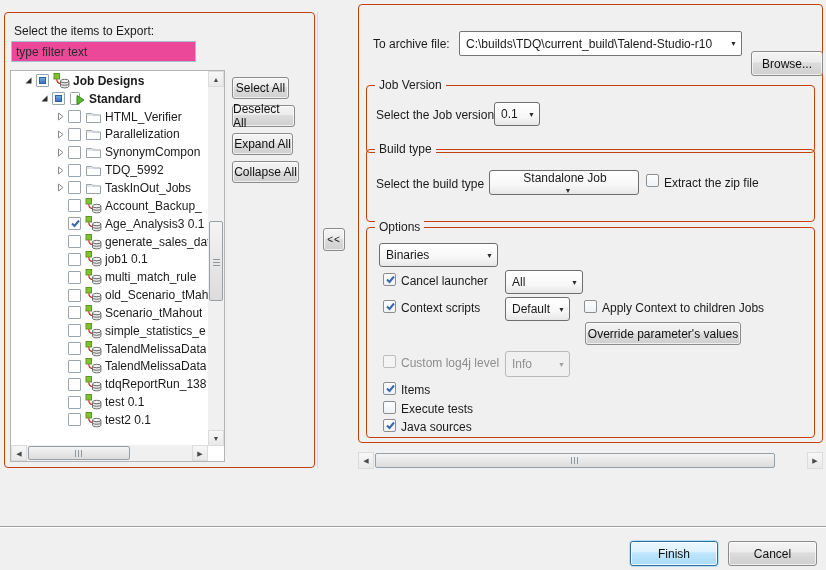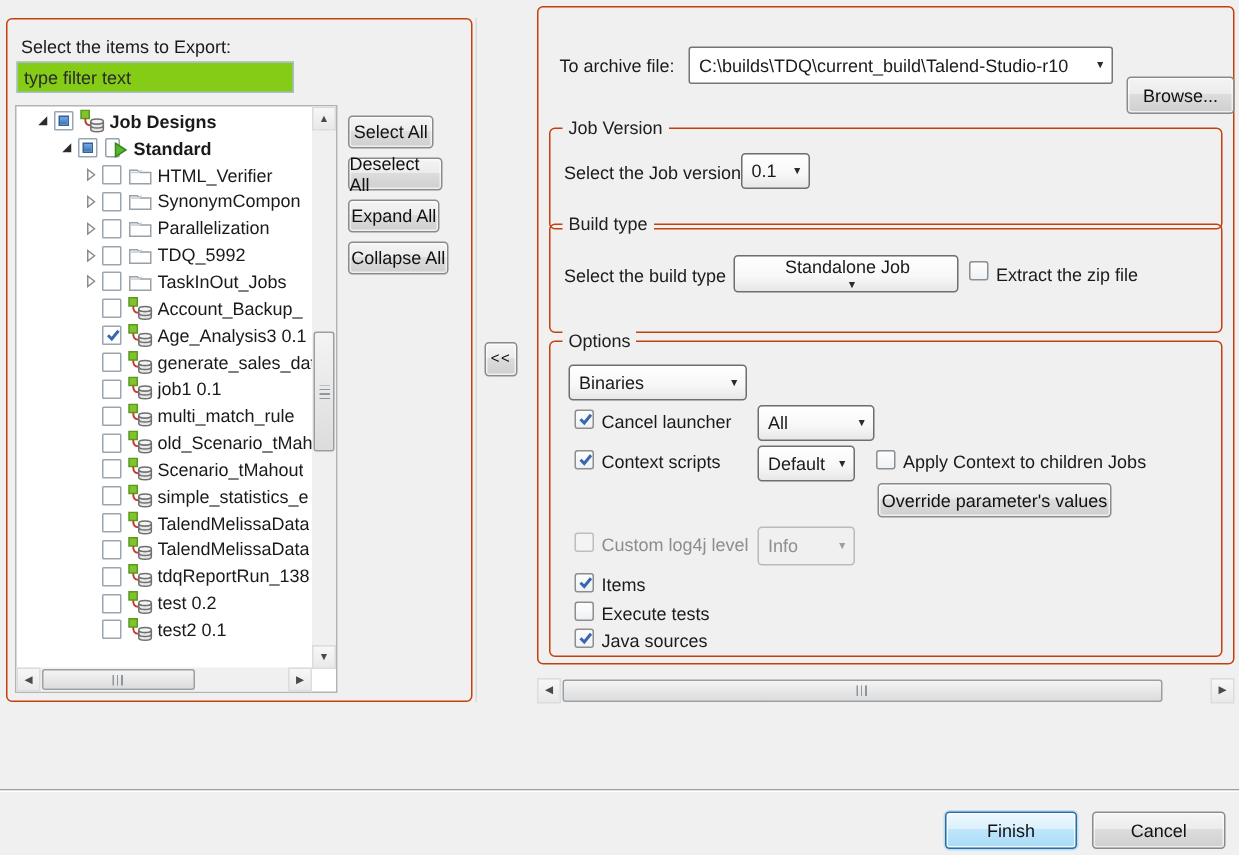--- a/index.html
+++ b/index.html
@@ -46,21 +46,21 @@
     background:linear-gradient(#fdfdfd,#eef2f5);
   }
   .chk svg { position:absolute; left:0; top:-1px; display:none; }
   .chk.on svg { display:block; }
   .chk.disabled { border-color:#bdbdbd; background:#f4f4f4; }
   .lbl { position:absolute; white-space:nowrap; }
   .lbl.dis { color:#8d8d8d; }
 
   
   .tinput {
-    position:absolute; background:#84cc16; border:1px solid #a8bdd0;
+    position:absolute; background:#ec4899; border:1px solid #a8bdd0;
     display:flex; align-items:center; padding-left:4px; color:#2a2a2a;
   }
 
   
   .tree-wrap { position:absolute; left:10px; top:70px; width:215px; height:392px;
                border:1px solid #b4b4b4; background:#fff; }
   .tree-content { position:absolute; left:0; top:0; width:197px; height:375px; overflow:hidden; padding-top:1px;}
   .trow { height:17.85px; display:flex; align-items:center; white-space:nowrap; overflow:hidden; }
   .trow .sp { flex:0 0 auto; }
   .tw { display:inline-flex; width:10px; height:10px; margin-right:3px; flex:0 0 auto; align-items:center; justify-content:center;}
@@ -151,35 +151,35 @@
         <span class="tw">
           <svg width="9" height="9" viewBox="0 0 9 9">
             <path d="M2.5 1 L7 4.5 L2.5 8 Z" fill="#fff" stroke="#8c8c8c"></path>
           </svg>
         </span>
         <span class="tcb"></span>
         <span class="ticon"><svg width="17" height="16" viewBox="0 0 17 16">
             <path d="M1.5 4.5 v9 h14 v-7.5 h-7 l-2 -1.5 h-5 z" fill="#fff" stroke="#98a0a8"></path>
             <path d="M1.5 6 h6 l2 -1.5" fill="none" stroke="#c8cdd2"></path>
           </svg></span>
-        <span class="tlabel">SynonymCompon</span>
+        <span class="tlabel">Parallelization</span>
       </div>
       <div class="trow">
         <span class="sp" style="width: 44px;"></span>
         <span class="tw">
           <svg width="9" height="9" viewBox="0 0 9 9">
             <path d="M2.5 1 L7 4.5 L2.5 8 Z" fill="#fff" stroke="#8c8c8c"></path>
           </svg>
         </span>
         <span class="tcb"></span>
         <span class="ticon"><svg width="17" height="16" viewBox="0 0 17 16">
             <path d="M1.5 4.5 v9 h14 v-7.5 h-7 l-2 -1.5 h-5 z" fill="#fff" stroke="#98a0a8"></path>
             <path d="M1.5 6 h6 l2 -1.5" fill="none" stroke="#c8cdd2"></path>
           </svg></span>
-        <span class="tlabel">Parallelization</span>
+        <span class="tlabel">SynonymCompon</span>
       </div>
       <div class="trow">
         <span class="sp" style="width: 44px;"></span>
         <span class="tw">
           <svg width="9" height="9" viewBox="0 0 9 9">
             <path d="M2.5 1 L7 4.5 L2.5 8 Z" fill="#fff" stroke="#8c8c8c"></path>
           </svg>
         </span>
         <span class="tcb"></span>
         <span class="ticon"><svg width="17" height="16" viewBox="0 0 17 16">
@@ -353,21 +353,21 @@
         <span class="sp" style="width: 44px;"></span>
         <span class="tw"></span>
         <span class="tcb"></span>
         <span class="ticon"><svg width="17" height="16" viewBox="0 0 17 16">
             <rect x="1" y="0.5" width="5.5" height="5.5" fill="#82c22e" stroke="#5a9a1f"></rect>
             <path d="M3.8 6.2 C3.8 9.2 4.6 10.2 7.5 10.6" stroke="#c23b2e" stroke-width="1.3" fill="none"></path>
             <path d="M7.5 8 v5.2 a4.2 1.7 0 0 0 8.4 0 V8" fill="#e8e8e8" stroke="#707070"></path>
             <path d="M7.5 10.6 a4.2 1.7 0 0 0 8.4 0 M7.5 8 a4.2 1.7 0 0 0 8.4 0" fill="none" stroke="#707070"></path>
             <ellipse cx="11.7" cy="8" rx="4.2" ry="1.7" fill="#f4f4f4" stroke="#707070"></ellipse>
           </svg></span>
-        <span class="tlabel">test 0.2</span>
+        <span class="tlabel">test 0.1</span>
       </div>
       <div class="trow">
         <span class="sp" style="width: 44px;"></span>
         <span class="tw"></span>
         <span class="tcb"></span>
         <span class="ticon"><svg width="17" height="16" viewBox="0 0 17 16">
             <rect x="1" y="0.5" width="5.5" height="5.5" fill="#82c22e" stroke="#5a9a1f"></rect>
             <path d="M3.8 6.2 C3.8 9.2 4.6 10.2 7.5 10.6" stroke="#c23b2e" stroke-width="1.3" fill="none"></path>
             <path d="M7.5 8 v5.2 a4.2 1.7 0 0 0 8.4 0 V8" fill="#e8e8e8" stroke="#707070"></path>
             <path d="M7.5 10.6 a4.2 1.7 0 0 0 8.4 0 M7.5 8 a4.2 1.7 0 0 0 8.4 0" fill="none" stroke="#707070"></path>

